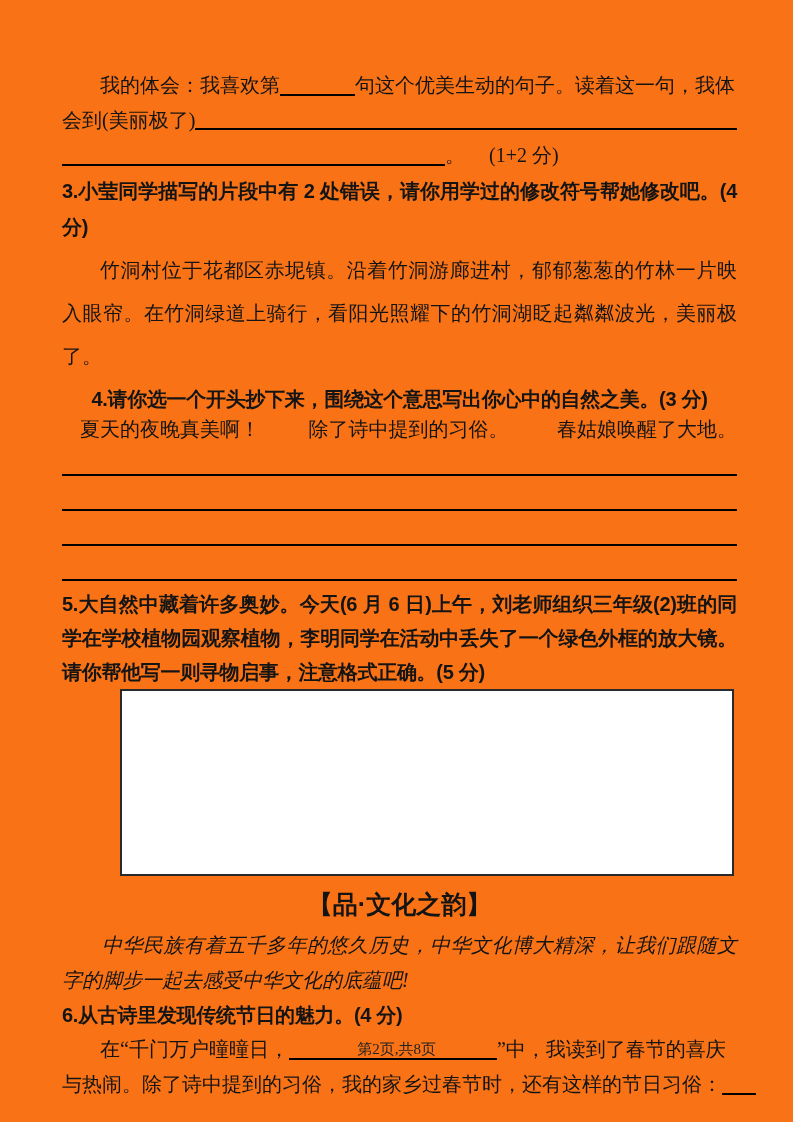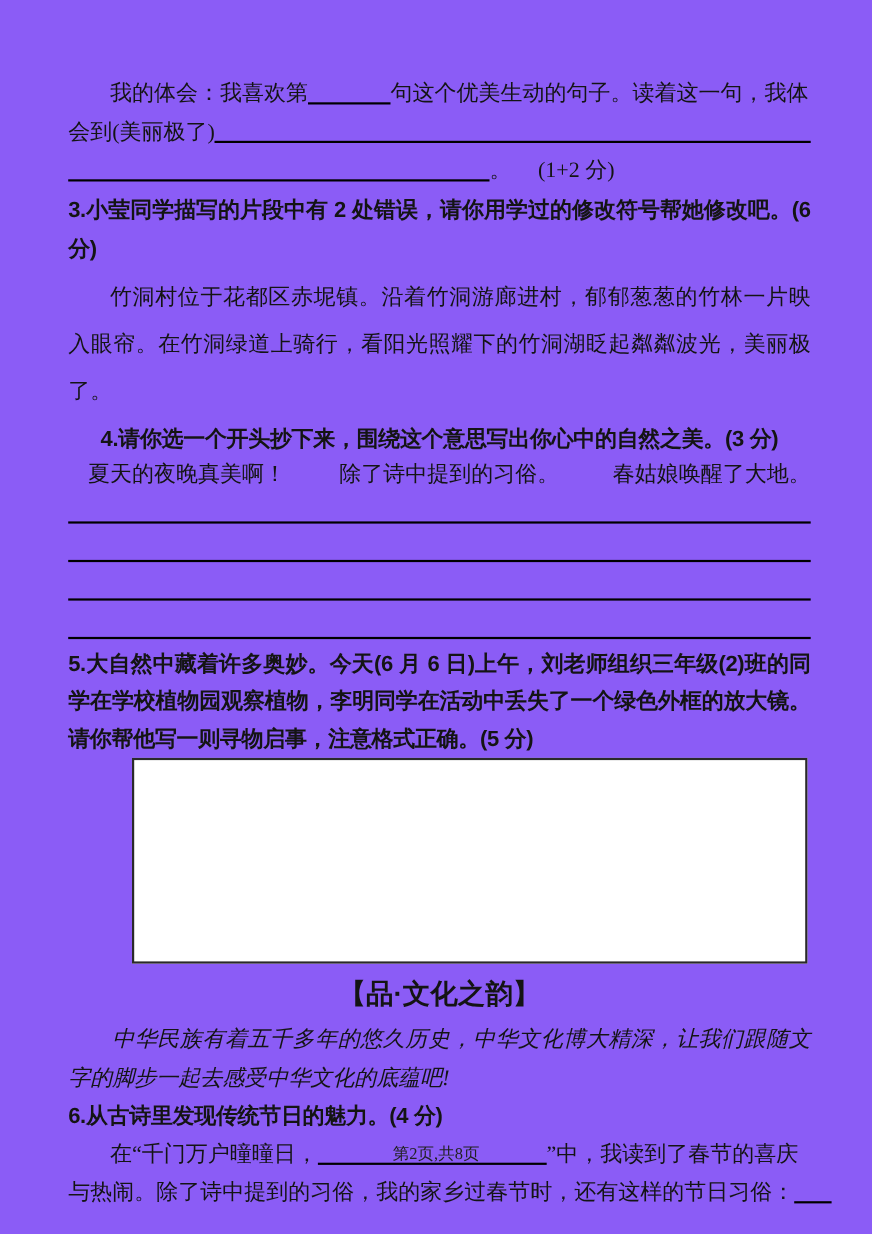--- a/index.html
+++ b/index.html
@@ -1,20 +1,20 @@
 <!DOCTYPE html>
 <html><head>
 <meta charset="utf-8">
 <style>
   html,body{margin:0;padding:0;background:#e8e8e8;}
   .sheet{
     position:relative;
     width:793px;height:1122px;
     margin:0 auto;
-    background:#8b5cf6;
+    background:#f97316;
     overflow:hidden;
     box-sizing:border-box;
     padding:68px 56px 0 62px;
     font-family:"Liberation Serif","DejaVu Serif",serif;
     font-size:20px;color:#141414;
   }
   .stem{
     font-family:"Liberation Sans","DejaVu Sans",sans-serif;
     font-weight:700;
     letter-spacing:-0.3px;
@@ -29,21 +29,21 @@
   .rline{line-height:35px;white-space:nowrap;}
   .rflex{display:flex;line-height:35px;}
   .rflex .fill{
     flex:1;border-bottom:2px solid #000;height:25px;
     align-self:flex-start;
   }
   .indent{display:inline-block;width:38px;}
   .q3stem{line-height:36px;text-align:justify;}
   .passage{margin-top:4px;line-height:43px;text-indent:38px;text-align:justify;}
   .q4stem{margin-top:4px;line-height:34px;text-align:center;}
-  .options{display:flex;justify-content:space-between;padding-left:18px;line-height:30px;}
+  .options{display:flex;justify-content:space-between;padding-left:18px;line-height:30px;font-family:Liberation Mono, monospace;}
   .wlines{margin-top:2px;}
   .wline{height:33px;border-bottom:2px solid #000;}
   .wline:first-child{height:26px;}
   .q5stem{margin-top:6px;line-height:34px;text-align:justify;}
   .answer-box{
     margin-left:58px;margin-top:0;
     width:614px;height:187px;
     border:2px solid #2a2a2a;
     box-sizing:border-box;
     background:#fff;
@@ -78,21 +78,21 @@
     <span class="indent"></span><span>我的体会：我喜欢第</span><span class="u" style="width:75px"></span><span>句这个优美生动的句子。读着这一句，我体</span>
   </div>
   <div class="rflex">
     <span>会到(美丽极了)</span>
     <span class="fill"></span>
   </div>
   <div class="rline">
     <span class="u" style="width:383px"></span><span>。</span><span style="display:inline-block;width:24px"></span><span>(1+2 分)</span>
   </div>
 
-  <div class="stem q3stem">3.小莹同学描写的片段中有 2 处错误，请你用学过的修改符号帮她修改吧。(6 分)</div>
+  <div class="stem q3stem">3.小莹同学描写的片段中有 2 处错误，请你用学过的修改符号帮她修改吧。(4 分)</div>
   <div class="passage">竹洞村位于花都区赤坭镇。沿着竹洞游廊进村，郁郁葱葱的竹林一片映入眼帘。在竹洞绿道上骑行，看阳光照耀下的竹洞湖眨起粼粼波光，美丽极了。</div>
 
   <div class="stem q4stem">4.请你选一个开头抄下来，围绕这个意思写出你心中的自然之美。(3 分)</div>
   <div class="options">
     <span>夏天的夜晚真美啊！</span>
     <span>除了诗中提到的习俗。</span>
     <span>春姑娘唤醒了大地。</span>
   </div>
   <div class="wlines">
     <div class="wline"></div>

